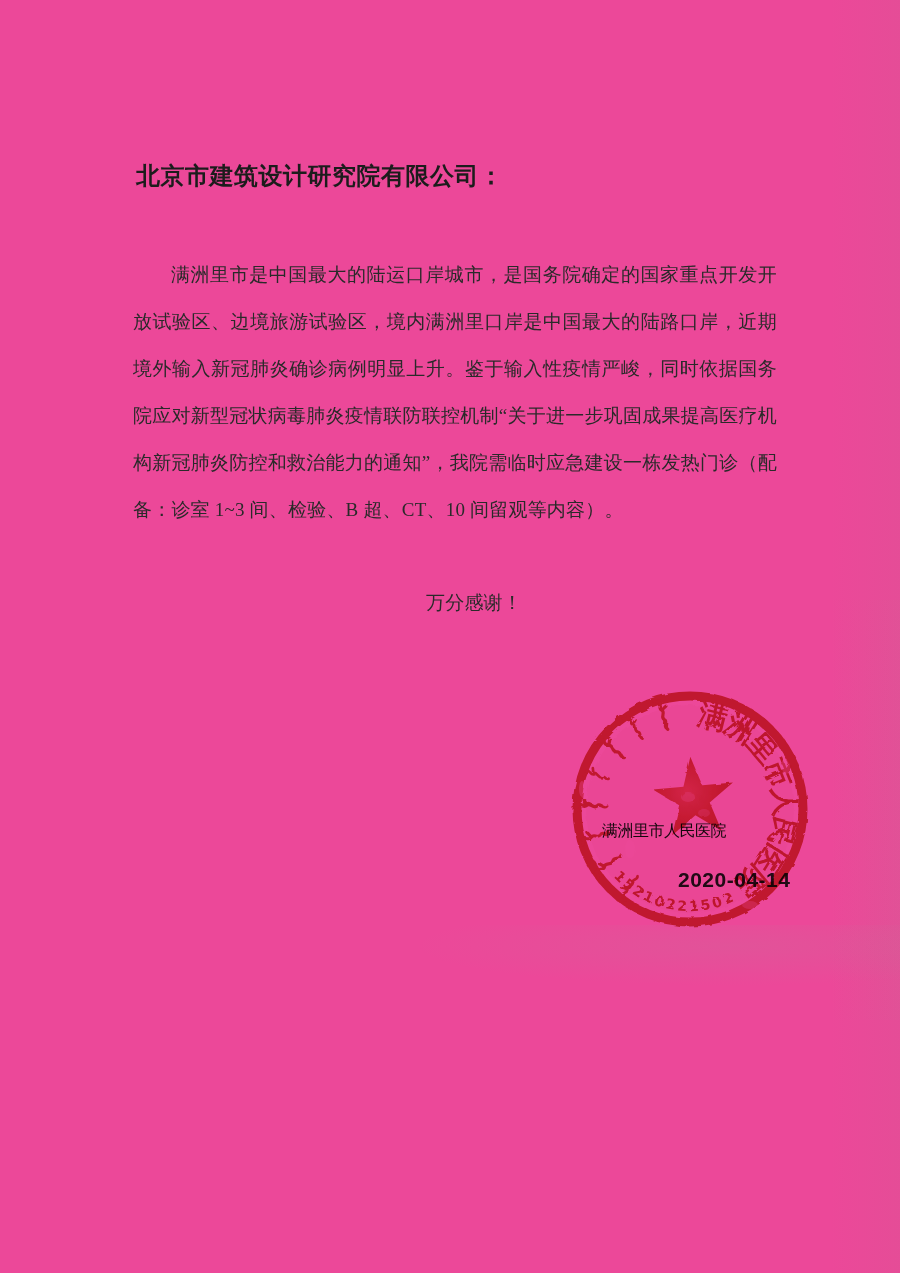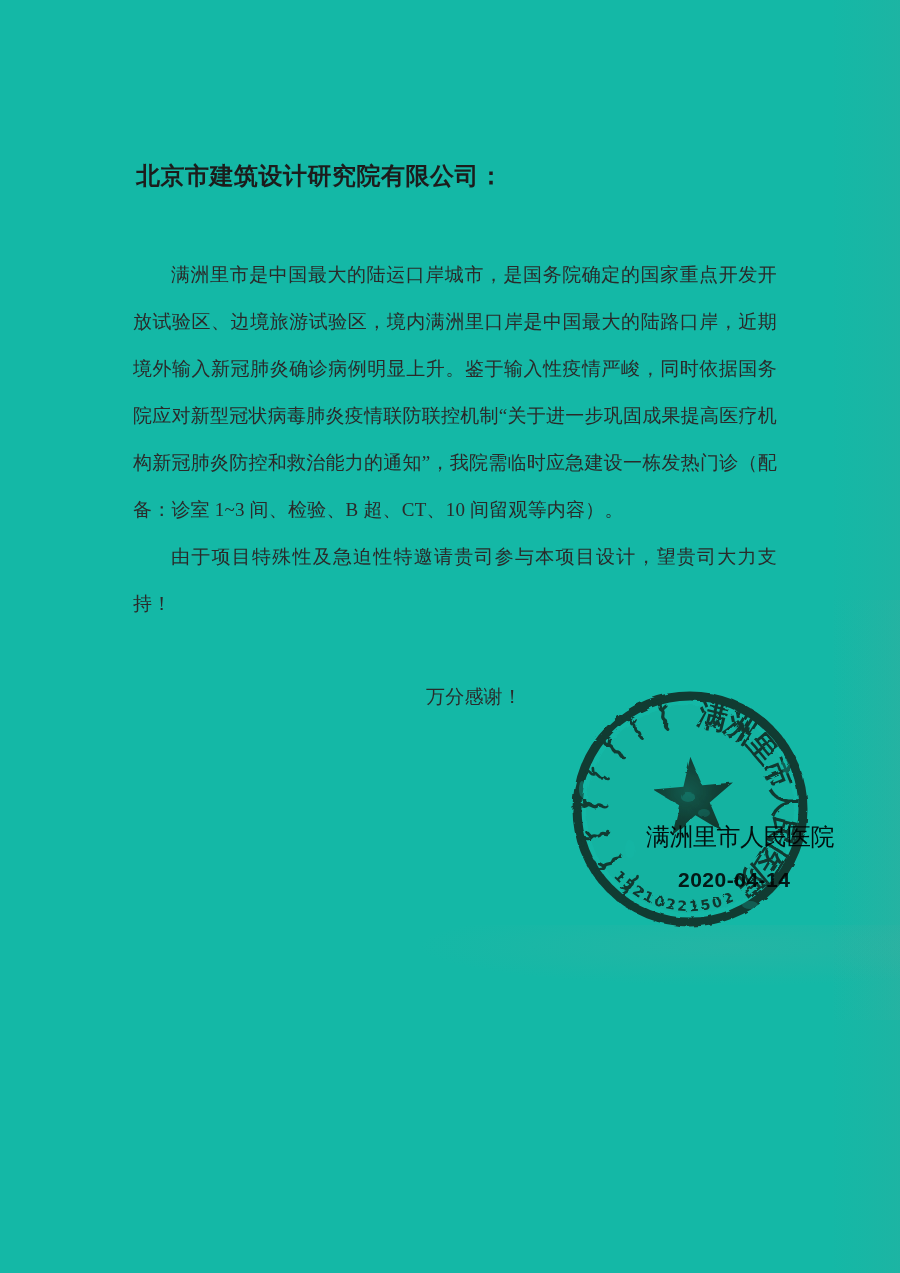--- a/index.html
+++ b/index.html
@@ -4,21 +4,21 @@
 <style>
   html,body { margin:0; padding:0; }
   body {
     width:900px; height:1273px;
     background:#ffffff;
     font-family:"Liberation Serif","DejaVu Serif",serif;
     position:relative;
   }
   .page {
     position:absolute; left:0; top:0; width:900px; height:1273px;
-    background:#14b8a6; overflow:hidden;
+    background:#ec4899; overflow:hidden;
   }
   
   .shade-right {
     position:absolute; right:0; top:0; width:70px; height:1273px;
     background:linear-gradient(to right, rgba(140,135,125,0), rgba(140,135,125,0.07));
     pointer-events:none;
   }
   .shade-under-seal {
     position:absolute; left:420px; top:925px; width:480px; height:60px;
     background:radial-gradient(ellipse at 65% 35%, rgba(150,160,152,0.12), rgba(150,160,152,0) 72%);
@@ -39,22 +39,22 @@
   .body-text {
     position:absolute; left:133px; top:251px; width:644px;
     font-size:19px; line-height:47px; color:#2a2a2a;
     text-align:justify; text-justify:inter-character;
     letter-spacing:0.2px;
   }
   .body-text p { margin:0; text-indent:38px; }
   .body-text p.thanks { margin-top:46px; text-align:center; }
 
   .sig-name {
-    position:absolute; left:646px; top:821px;
-    font-size:24px; color:#161616; letter-spacing:-0.5px;
+    position:absolute; left:602px; top:821px;
+    font-size:16px; color:#161616; letter-spacing:-0.5px;
     mix-blend-mode:multiply; z-index:3; white-space:nowrap;
   }
   .sig-date {
     position:absolute; left:678px; top:868px;
     font-family:"Liberation Sans","DejaVu Sans",sans-serif;
     font-size:21px; font-weight:700; color:#242424; letter-spacing:0.5px;
     mix-blend-mode:multiply; z-index:3; white-space:nowrap;
   }
 
   .seal-svg {
@@ -76,21 +76,20 @@
 <div class="page">
 
   <div class="shade-right"></div>
   <div class="shade-midright"></div>
   <div class="shade-under-seal"></div>
 
   <div class="recipient">北京市建筑设计研究院有限公司：</div>
 
   <div class="body-text">
     <p>满洲里市是中国最大的陆运口岸城市，是国务院确定的国家重点开发开放试验区、边境旅游试验区，境内满洲里口岸是中国最大的陆路口岸，近期境外输入新冠肺炎确诊病例明显上升。鉴于输入性疫情严峻，同时依据国务院应对新型冠状病毒肺炎疫情联防联控机制“关于进一步巩固成果提高医疗机构新冠肺炎防控和救治能力的通知”，我院需临时应急建设一栋发热门诊（配备：诊室 1~3 间、检验、B 超、CT、10 间留观等内容）。</p>
-    <p>由于项目特殊性及急迫性特邀请贵司参与本项目设计，望贵司大力支持！</p>
     <p class="thanks">万分感谢！</p>
   </div>
 
   <svg class="seal-svg" viewBox="-132 -132 264 264">
     <defs>
       <filter id="roughen" x="-20%" y="-20%" width="140%" height="140%">
         <feTurbulence type="fractalNoise" baseFrequency="0.12" numOctaves="2" seed="7" result="n"></feTurbulence>
         <feDisplacementMap in="SourceGraphic" in2="n" scale="3.5"></feDisplacementMap>
       </filter>
       <radialGradient id="inkStar" cx="42%" cy="45%" r="70%">

